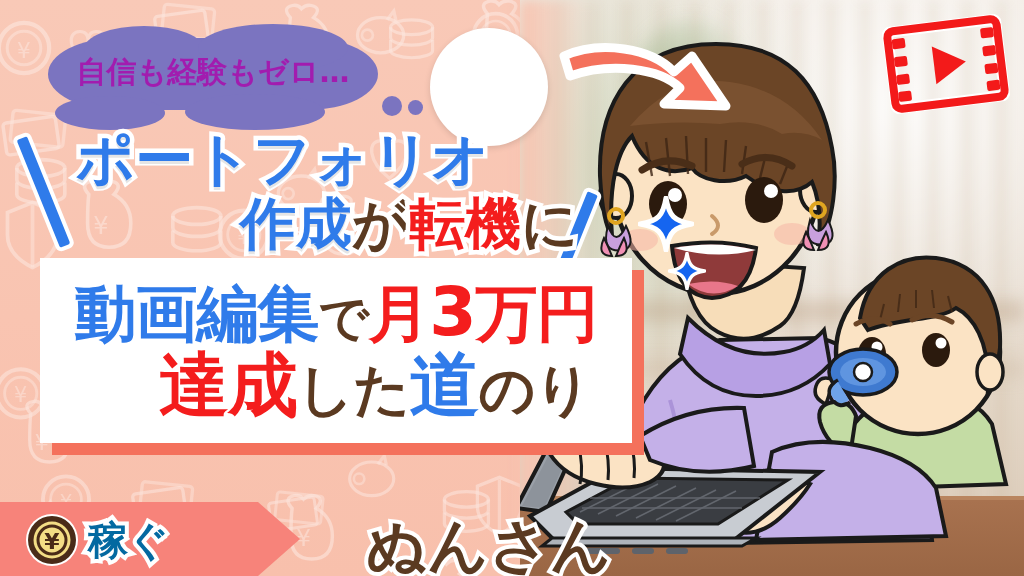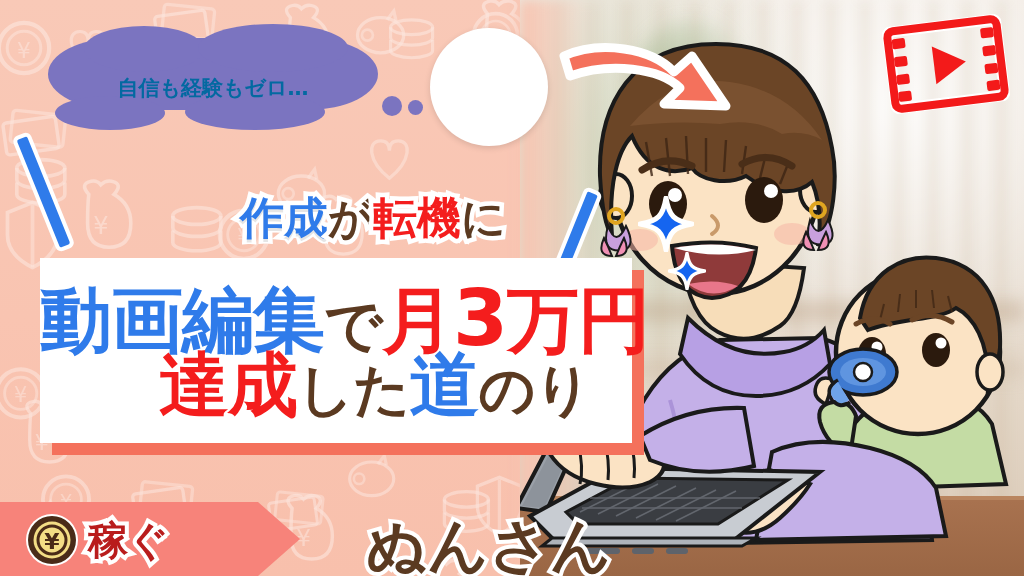--- a/index.html
+++ b/index.html
@@ -40,46 +40,46 @@
   
   .desk{position:absolute;left:520px;top:500px;width:504px;height:76px;background:linear-gradient(180deg,#a8724f 0%, #9a6644 100%);}
   .desk-edge{position:absolute;left:520px;top:496px;width:504px;height:8px;background:#b9855f;}
 
   
   .card-shadow{position:absolute;left:52px;top:270px;width:592px;height:185px;background:#f4715c;}
   .card{position:absolute;left:40px;top:258px;width:592px;height:185px;background:#ffffff;}
 
   .hl{position:absolute;left:0;top:0;width:592px;text-align:center;white-space:nowrap;
       font-weight:900;letter-spacing:-1px;line-height:1;}
-  .hl1{top:20px;font-size:72px;}
+  .hl1{top:20px;font-size:62px;}
   .hl2{top:92px;font-size:70px;margin-left:39px;}
   .c-blue{color:#2f7bea;}
   .c-red{color:#f41d1d;}
   .c-brown{color:#5b3a21;}
   .sm{font-size:.80em;}
   .big3{font-size:1.10em;}
 
   
   .sub{position:absolute;white-space:nowrap;font-weight:900;line-height:1;}
   .sub1{left:76px;top:130px;font-size:58px;}
-  .sub2{left:240px;top:196px;font-size:44px;}
+  .sub2{left:240px;top:196px;font-size:56px;font-family:Liberation Serif, serif;}
   .o-blue{color:#2f7bea;
     -webkit-text-stroke:9px #ffffff;paint-order:stroke fill;
     text-shadow:0 3px 0 rgba(0,0,0,.10);}
   .o-red{color:#f41d1d;-webkit-text-stroke:9px #ffffff;paint-order:stroke fill;}
   .o-brown{color:#5b3a21;-webkit-text-stroke:9px #ffffff;paint-order:stroke fill;}
 
   
   .bubble{position:absolute;left:48px;top:38px;width:330px;height:72px;background:#7b74c0;border-radius:90px/46px;}
   .bubble:before{content:"";position:absolute;left:36px;top:-12px;width:120px;height:46px;background:#7b74c0;border-radius:50%;}
   .bubble:after{content:"";position:absolute;left:150px;top:-14px;width:150px;height:48px;background:#7b74c0;border-radius:50%;}
   .bubble-b1{position:absolute;left:55px;top:96px;width:110px;height:34px;background:#7b74c0;border-radius:50%;}
   .bubble-b2{position:absolute;left:185px;top:94px;width:140px;height:36px;background:#7b74c0;border-radius:50%;}
-  .bubble-txt{position:absolute;left:48px;top:52px;width:330px;height:72px;display:flex;align-items:center;justify-content:center;
-    color:#0369a1;font-weight:900;font-size:21px;letter-spacing:0px;z-index:3;white-space:nowrap;}
+  .bubble-txt{position:absolute;left:48px;top:36px;width:330px;height:72px;display:flex;align-items:center;justify-content:center;
+    color:#a21caf;font-weight:900;font-size:30px;letter-spacing:0px;z-index:3;white-space:nowrap;}
   .dot{position:absolute;background:#7b74c0;border-radius:50%;}
   .dot1{left:382px;top:96px;width:20px;height:20px;}
   .dot2{left:408px;top:100px;width:15px;height:15px;}
 
   
   .slash{position:absolute;background:#2f7bea;border-radius:6px;border:4px solid #fff;}
   .slash-l{left:34px;top:130px;width:11px;height:116px;transform:rotate(-22deg);}
   .slash-r{left:566px;top:186px;width:11px;height:92px;transform:rotate(22deg);}
 
   
@@ -95,21 +95,21 @@
   
   .spark{position:absolute;}
   .spark-a{left:638px;top:196px;width:56px;height:56px;}
   .spark-b{left:668px;top:252px;width:38px;height:38px;}
 
   
   .banner{position:absolute;left:0;top:502px;width:300px;height:74px;background:#f7837a;
           clip-path:polygon(0 0, 258px 0, 300px 37px, 258px 74px, 0 74px);}
   .coin{position:absolute;left:24px;top:512px;width:56px;height:56px;}
   .kasegu{position:absolute;left:88px;top:512px;height:56px;display:flex;align-items:center;
-          font-weight:900;font-size:40px;color:#b91c1c;
+          font-weight:900;font-size:40px;color:#0369a1;
           -webkit-text-stroke:8px #ffffff;paint-order:stroke fill;white-space:nowrap;}
   .nun{position:absolute;left:366px;top:506px;font-weight:900;font-size:60px;color:#5b3a21;
        -webkit-text-stroke:8px #ffffff;paint-order:stroke fill;white-space:nowrap;}
 
   
   .people{position:absolute;left:520px;top:0;width:504px;height:576px;}
 </style>
 </head>
 <body>
 
@@ -420,20 +420,21 @@
     <path d="M48 25 L80 44 L48 63 Z" fill="#f31a1a"></path>
   </svg>
 
   <svg class="spark spark-a" viewBox="0 0 56 56" aria-hidden="true">
     <path d="M28 2 C31 20 36 25 54 28 C36 31 31 36 28 54 C25 36 20 31 2 28 C20 25 25 20 28 2Z" fill="#1565f0" stroke="#ffffff" stroke-width="5" stroke-linejoin="round"></path>
   </svg>
   <svg class="spark spark-b" viewBox="0 0 56 56" aria-hidden="true">
     <path d="M28 2 C31 20 36 25 54 28 C36 31 31 36 28 54 C25 36 20 31 2 28 C20 25 25 20 28 2Z" fill="#1565f0" stroke="#ffffff" stroke-width="5" stroke-linejoin="round"></path>
   </svg>
 
+  <div class="sub sub1 o-blue">ポートフォリオ</div>
   <div class="sub sub2">
     <span class="o-blue">作成</span><span class="o-brown">が</span><span class="o-red">転機</span><span class="o-brown">に</span>
   </div>
 
   <div class="card-shadow"></div>
   <div class="card">
     <div class="hl hl1">
       <span class="c-blue">動画編集</span><span class="c-brown sm">で</span><span class="c-red">月</span><span class="c-red big3">3</span><span class="c-red">万円</span>
     </div>
     <div class="hl hl2">

